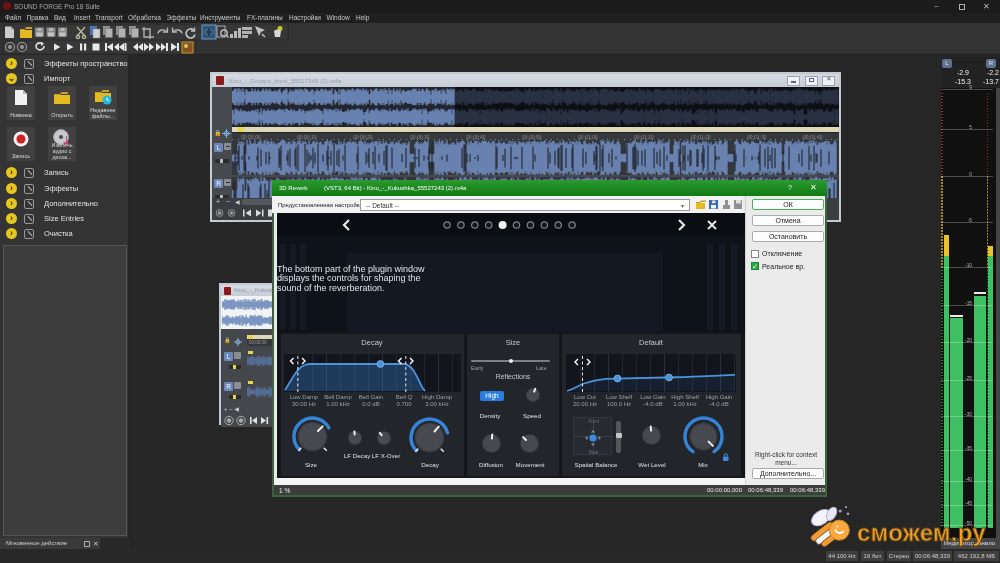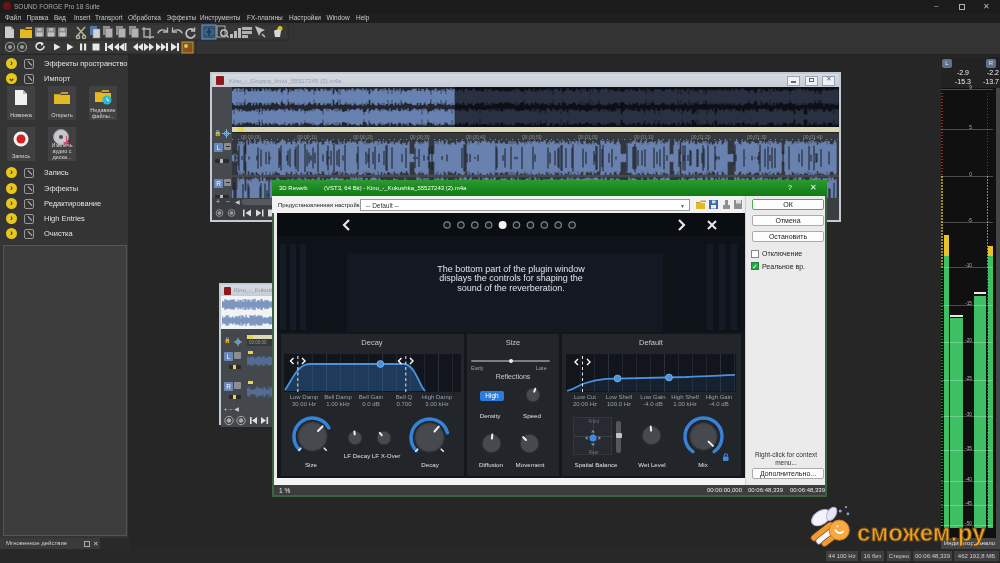--- a/index.html
+++ b/index.html
@@ -236,28 +236,28 @@
         <div class="a" style="left:24px;top:1.5px;width:10px;height:10px;border:1px solid #999;border-radius:2px">
           <div class="a" style="left:1.5px;top:3.5px;width:6px;height:1px;background:#bbb;transform:rotate(45deg)"></div>
         </div>
         <div class="t" style="left:44px;top:2px;font-size:7.5px;color:#e2e2e2">Эффекты</div>
       </div>
       <div class="a" style="left:0;top:142px;width:128px;height:13px">
         <div class="a" style="left:6px;top:1px;width:11px;height:11px;border-radius:50%;background:#e8c71d;color:#333;font-size:9px;font-weight:bold;text-align:center;line-height:10px">›</div>
         <div class="a" style="left:24px;top:1.5px;width:10px;height:10px;border:1px solid #999;border-radius:2px">
           <div class="a" style="left:1.5px;top:3.5px;width:6px;height:1px;background:#bbb;transform:rotate(45deg)"></div>
         </div>
-        <div class="t" style="left:44px;top:2px;font-size:7.5px;color:#e2e2e2">Редактирование</div>
+        <div class="t" style="left:44px;top:2px;font-size:7.5px;color:#e2e2e2">Дополнительно</div>
       </div>
       <div class="a" style="left:0;top:157px;width:128px;height:13px">
         <div class="a" style="left:6px;top:1px;width:11px;height:11px;border-radius:50%;background:#e8c71d;color:#333;font-size:9px;font-weight:bold;text-align:center;line-height:10px">›</div>
         <div class="a" style="left:24px;top:1.5px;width:10px;height:10px;border:1px solid #999;border-radius:2px">
           <div class="a" style="left:1.5px;top:3.5px;width:6px;height:1px;background:#bbb;transform:rotate(45deg)"></div>
         </div>
-        <div class="t" style="left:44px;top:2px;font-size:7.5px;color:#e2e2e2">High Entries</div>
+        <div class="t" style="left:44px;top:2px;font-size:7.5px;color:#e2e2e2">Size Entries</div>
       </div>
       <div class="a" style="left:0;top:172px;width:128px;height:13px">
         <div class="a" style="left:6px;top:1px;width:11px;height:11px;border-radius:50%;background:#e8c71d;color:#333;font-size:9px;font-weight:bold;text-align:center;line-height:10px">›</div>
         <div class="a" style="left:24px;top:1.5px;width:10px;height:10px;border:1px solid #999;border-radius:2px">
           <div class="a" style="left:1.5px;top:3.5px;width:6px;height:1px;background:#bbb;transform:rotate(45deg)"></div>
         </div>
         <div class="t" style="left:44px;top:2px;font-size:7.5px;color:#e2e2e2">Очистка</div>
       </div>
       <div class="a" style="left:3px;top:190px;width:124px;height:291px;background:#3d3d3d;border:1px solid #555"></div>
     </div>
@@ -550,21 +550,21 @@
           <circle cx="132.1" cy="6" r="3.2" fill="#14181e" stroke="#7f858d" stroke-width="1.2"></circle>
         </svg>
         <div class="a" style="left:0;top:23px;width:468px;height:96px;background:#0e1219">
           <div class="a" style="left:70px;top:17px;width:316px;height:79px;background:#131823"></div>
           <div class="a" style="left:3px;top:8px;width:6px;height:86px;background:#151b25"></div>
           <div class="a" style="left:13px;top:8px;width:6px;height:86px;background:#151b25"></div>
           <div class="a" style="left:23px;top:8px;width:6px;height:86px;background:#151b25"></div>
           <div class="a" style="left:430px;top:8px;width:6px;height:86px;background:#151b25"></div>
           <div class="a" style="left:442px;top:8px;width:6px;height:86px;background:#151b25"></div>
           <div class="a" style="left:454px;top:8px;width:6px;height:86px;background:#151b25"></div>
-          <div class="a" style="left:0;top:29px;width:468px;text-align:center;font-size:9px;line-height:9.4px;color:#dfe3e6">The bottom part of the plugin window<br>displays the controls for shaping the<br>sound of the reverberation.</div>
+          <div class="a" style="left:0;top:29px;width:468px;font-size:9px;line-height:9.4px;color:#dfe3e6">The bottom part of the plugin window<br>displays the controls for shaping the<br>sound of the reverberation.</div>
         </div>
         <div class="a" style="left:0;top:119px;width:468px;height:146px;background:#14161a"></div>
         <div class="a" style="left:4px;top:121px;width:183px;height:142px;background:#22262b"></div>
         <div class="t a" style="left:55px;top:125px;width:80px;text-align:center;color:#c3c9d0;font-size:7.5px">Decay</div>
         <svg class="a" style="left:7px;top:141px" width="177" height="38" viewBox="0 0 177 38">
           <rect width="177" height="38" fill="#12161c"></rect>
           <rect x="14" width="1" height="38" fill="#22272f"></rect>
           <rect x="28" width="1" height="38" fill="#22272f"></rect>
           <rect x="42" width="1" height="38" fill="#22272f"></rect>
           <rect x="56" width="1" height="38" fill="#22272f"></rect>

